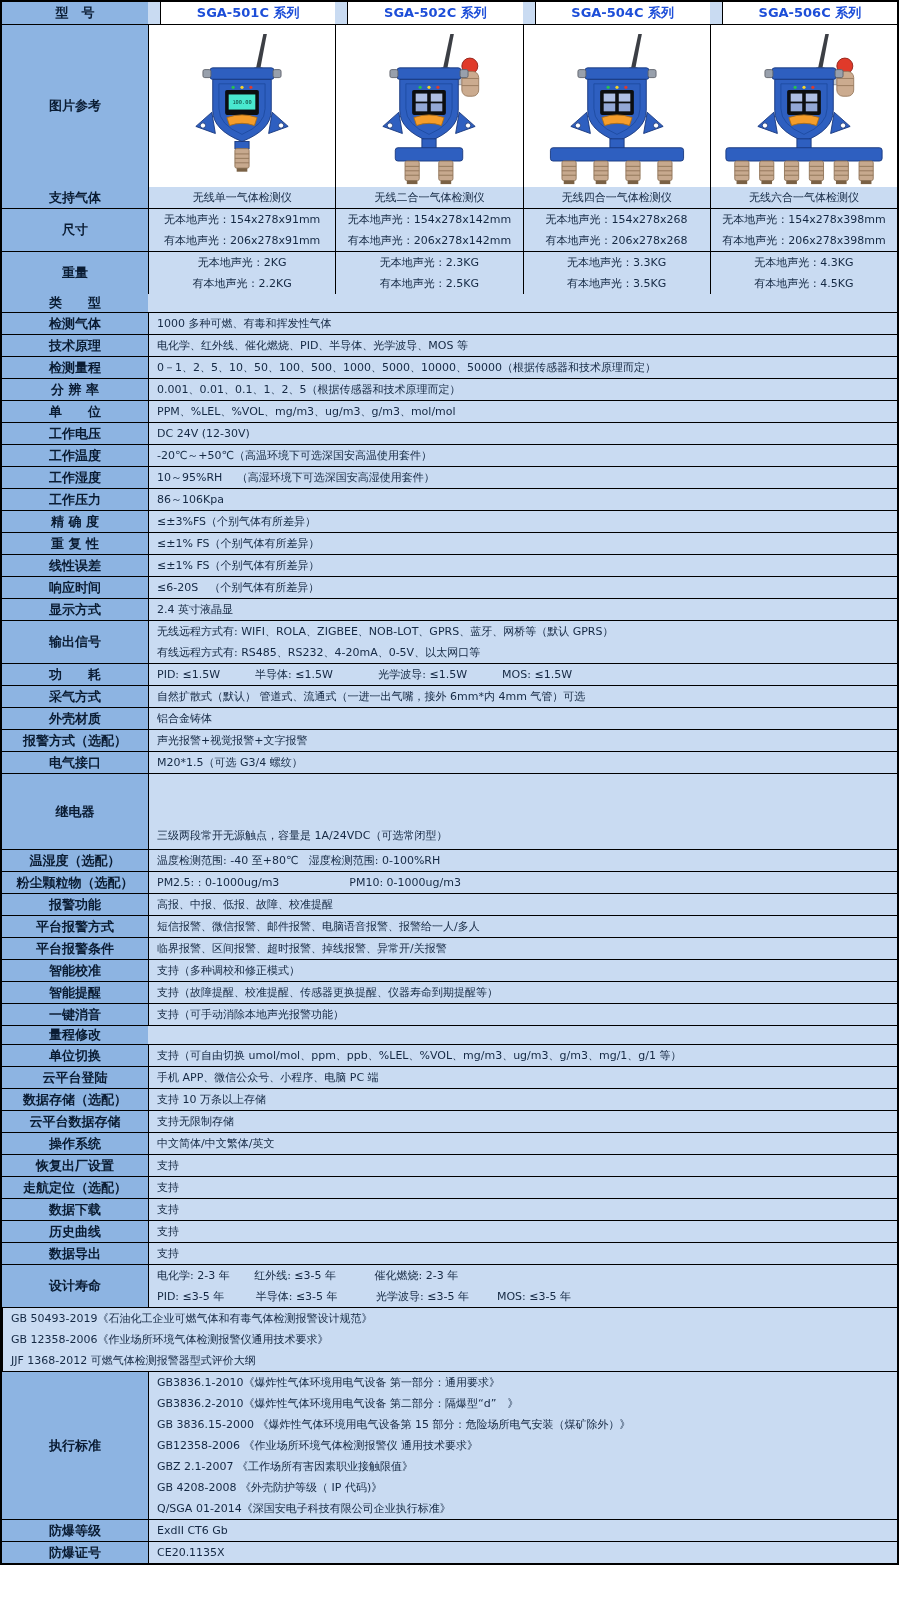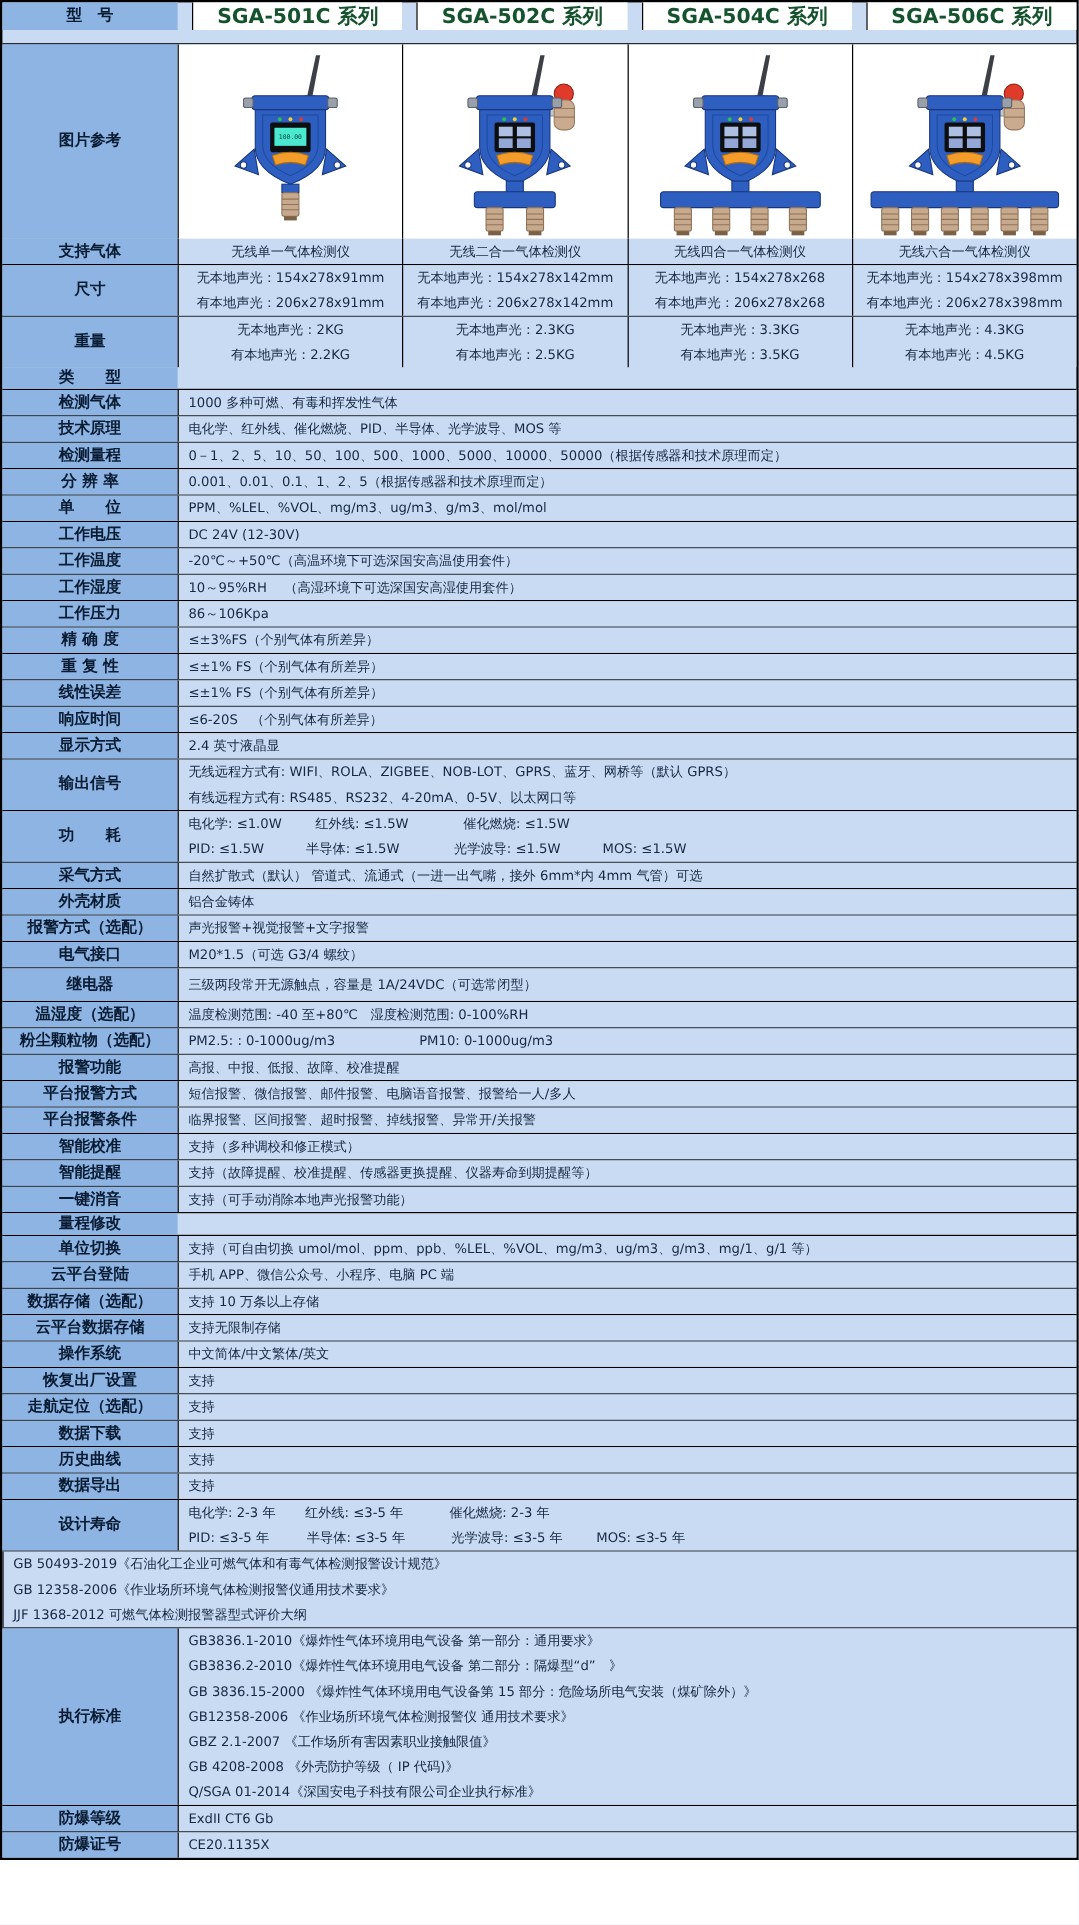--- a/index.html
+++ b/index.html
@@ -13,25 +13,25 @@
   *{box-sizing:border-box;}
   body{margin:0;background:#fff;font-family:"DejaVu Sans","Liberation Sans",sans-serif;}
   .table{width:899px;border:2px solid var(--border);background:var(--cell-bg);}
   .row{display:flex;border-top:1px solid var(--border);align-items:stretch;}
   .row:first-child{border-top:none;}
   .label{flex:0 0 146px;width:146px;background:var(--label-bg);display:flex;align-items:center;justify-content:center;
          font-weight:bold;font-size:13px;color:var(--label-text);text-align:center;padding:1px 4px;line-height:16px;}
   .vcell{flex:1;border-left:1px solid var(--border);background:var(--cell-bg);font-size:11px;color:var(--value-text);
          display:flex;flex-direction:column;justify-content:center;padding:0 8px;white-space:pre-wrap;overflow:hidden;}
   .line{line-height:21px;min-height:21px;}
-  .tall .line{padding:3px 0;}
+  .tall .line{padding:3px 0;margin-top:48px;}
   .r-header{min-height:22px;gap:12px;}
   .r-header .model{flex:1;border-left:1px solid var(--border);background:var(--header-bg);display:flex;align-items:center;
-         justify-content:center;font-weight:bold;font-size:17px;color:#14532d;}
-  .r-image{min-height:163px;margin-top:11px;}
+         justify-content:center;font-weight:bold;font-size:13px;color:#1d4ed8;}
+  .r-image{min-height:163px;}
   .r-image .img{flex:1;border-left:1px solid var(--border);background:var(--header-bg);display:flex;align-items:center;justify-content:center;padding:1px 0;}
   .quad .vcell{align-items:center;text-align:center;padding:0 2px;}
 </style>
 </head>
 <body>
 
 <div class="table">
 
   <div class="row r-header">
     <div class="label">型　号</div>
@@ -333,21 +333,21 @@
       <div class="row">
         <div class="label">显示方式</div>
         <div class="vcell"><div class="line">2.4 英寸液晶显</div></div>
       </div>
       <div class="row">
         <div class="label">输出信号</div>
         <div class="vcell"><div class="line">无线远程方式有: WIFI、ROLA、ZIGBEE、NOB-LOT、GPRS、蓝牙、网桥等（默认 GPRS）</div><div class="line">有线远程方式有: RS485、RS232、4-20mA、0-5V、以太网口等</div></div>
       </div>
       <div class="row">
         <div class="label">功　　耗</div>
-        <div class="vcell"><div class="line">电化学: ≤1.0W        红外线: ≤1.5W             催化燃烧: ≤1.5W</div><div class="line">PID: ≤1.5W          半导体: ≤1.5W             光学波导: ≤1.5W          MOS: ≤1.5W</div></div>
+        <div class="vcell"><div class="line">PID: ≤1.5W          半导体: ≤1.5W             光学波导: ≤1.5W          MOS: ≤1.5W</div></div>
       </div>
       <div class="row">
         <div class="label">采气方式</div>
         <div class="vcell"><div class="line">自然扩散式（默认） 管道式、流通式（一进一出气嘴，接外 6mm*内 4mm 气管）可选</div></div>
       </div>
       <div class="row">
         <div class="label">外壳材质</div>
         <div class="vcell"><div class="line">铝合金铸体</div></div>
       </div>
       <div class="row">

